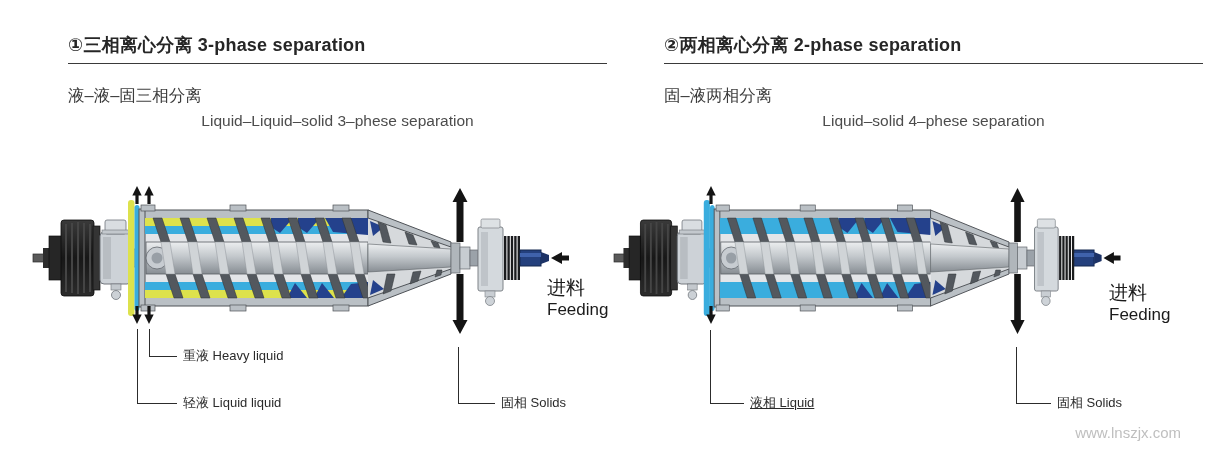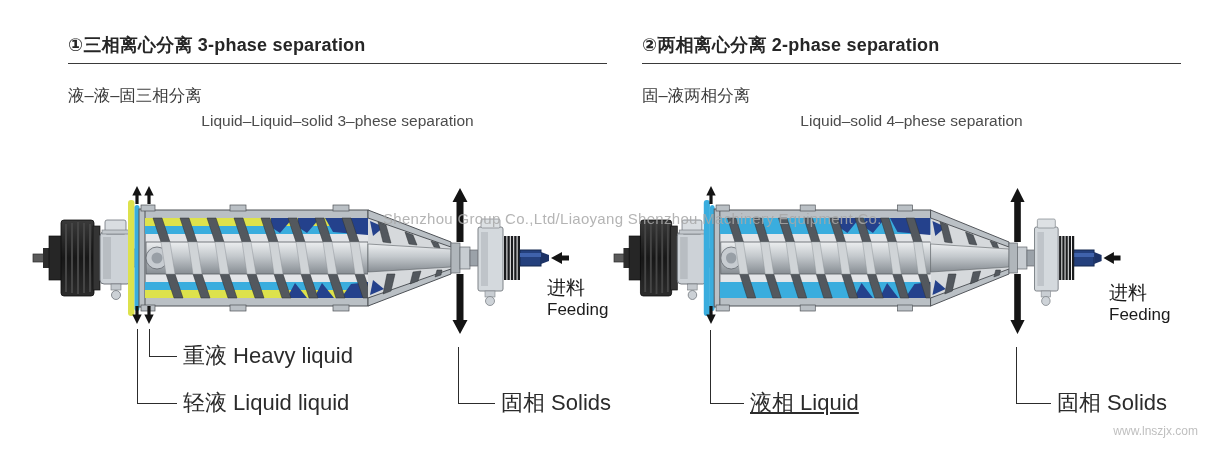--- a/index.html
+++ b/index.html
@@ -1,42 +1,42 @@
 <!DOCTYPE html>
 <html style="--heavy-liquid: #dde24c; --light-liquid: #3aadde; --dark-liquid: #24418c; --feed-pipe: #24407d; --arrow-black: #141414; --watermark-gray: #a8a8a8;"><head>
 <meta charset="utf-8">
 <style>
   html,body{margin:0;padding:0;background:#ffffff;}
   .canvas{position:relative;width:1211px;height:449px;background:#fff;overflow:hidden;
           font-family:"Liberation Sans","DejaVu Sans",sans-serif;color:#2b2b2b;}
   
   .panel{position:absolute;top:34px;width:539px;}
-  .panel--left{left:68px;} .panel--right{left:642px;}
+  .panel--left{left:68px;} .panel--right{left:664px;}
   .panel-title{margin:0;font-size:18px;line-height:22px;font-weight:bold;color:#262626;letter-spacing:.2px;white-space:nowrap;}
   .rule{height:0;border-bottom:1.7px solid #3a3a3a;margin-top:7px;}
   .sub-cn{margin:21px 0 0;font-size:16.5px;line-height:20px;color:#3c3c3c;white-space:nowrap;}
   .sub-en{margin:6px 0 0;font-size:15.5px;line-height:19px;color:#4c4c4c;white-space:nowrap;text-align:center;}
   
   .scene{position:absolute;left:0;top:0;}
   
   .m3p{--c-top:var(--heavy-liquid,#dde24c);--c-inner:var(--light-liquid,#3aadde);--c-navy:var(--dark-liquid,#24418c);}
   .m2p{--c-top:var(--light-liquid,#3aadde);--c-inner:var(--light-liquid,#3aadde);--c-navy:var(--dark-liquid,#24418c);}
   .liqTop{fill:var(--c-top,#dde24c);} .liqInner{fill:var(--c-inner,#3aadde);} .liqNavy{fill:var(--c-navy,#24418c);}
   .ink{fill:var(--arrow-black,#141414);}
   .pipe{fill:var(--feed-pipe,#24407d);}
   
   .callout-line{position:absolute;border-left:1.6px solid #2c2c2c;border-bottom:1.6px solid #2c2c2c;}
-  .callout-text{position:absolute;font-size:22px;line-height:20px;color:#2b2b2b;white-space:nowrap;}
+  .callout-text{position:absolute;font-size:13px;line-height:20px;color:#2b2b2b;white-space:nowrap;}
   .feed-label{position:absolute;color:#1b1b1b;white-space:nowrap;margin-left:20px;}
   .feed-cn{display:block;font-size:19px;line-height:23px;}
   .feed-en{display:block;font-size:17px;line-height:22px;}
   
   .wm-center{position:absolute;left:383px;top:210px;z-index:5;font-size:15px;letter-spacing:.3px;
              color:var(--watermark-gray,#a8a8a8);opacity:.85;white-space:nowrap;}
-  .wm-site{position:absolute;right:13px;top:424px;z-index:5;font-size:12px;color:#bfbfbf;white-space:nowrap;}
+  .wm-site{position:absolute;right:30px;top:424px;z-index:5;font-size:15px;color:#bfbfbf;white-space:nowrap;}
 </style>
 </head>
 <body>
 
 <div class="canvas">
 
   <section class="panel panel--left">
     <h2 class="panel-title">①三相离心分离 3-phase separation</h2>
     <div class="rule"></div>
     <p class="sub-cn">液–液–固三相分离</p>
@@ -235,16 +235,15 @@
 
   <div class="callout-line" style="left:458px;top:347px;width:36px;height:56px;"></div>
   <div class="callout-text" style="left:501px;top:393px;">固相 Solids</div>
 
   <div class="callout-line" style="left:710px;top:330px;width:33px;height:73px;"></div>
   <div class="callout-text" style="left:750px;top:393px;text-decoration:underline;">液相 Liquid</div>
 
   <div class="callout-line" style="left:1016px;top:347px;width:34px;height:56px;"></div>
   <div class="callout-text" style="left:1057px;top:393px;">固相 Solids</div>
 
-  <div class="wm-center">Shenzhou Group Co.,Ltd/Liaoyang Shenzhou Machinery Equipment Co.</div>
   <div class="wm-site">www.lnszjx.com</div>
 
 </div>
 
 </body></html>

